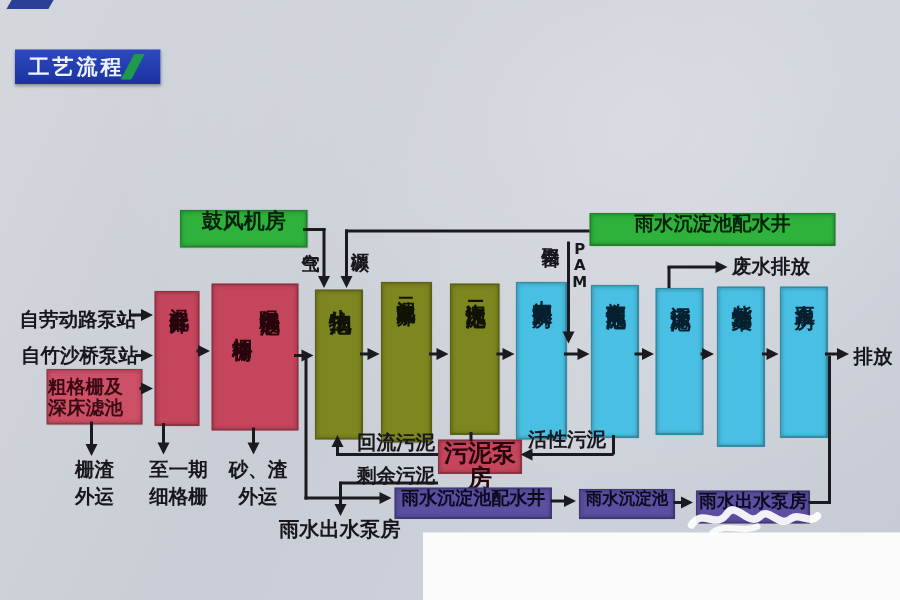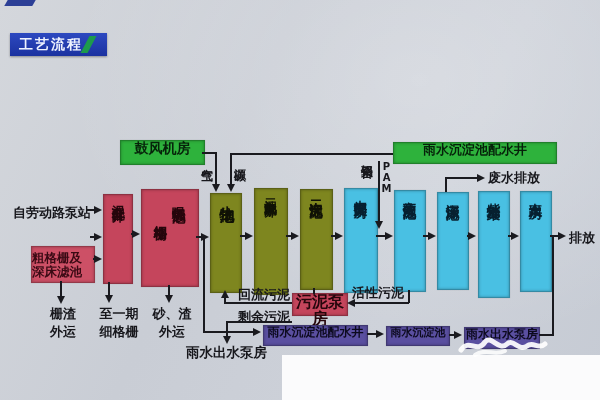--- a/index.html
+++ b/index.html
@@ -61,20 +61,21 @@
   <div class="slash"></div>
 
   <div class="box green" style="left:120px;top:140px;width:83px;height:23px;font-size:14px;">
     <span>鼓风机房</span>
   </div>
   <div class="box green" style="left:393px;top:142px;width:162px;height:20px;font-size:13px;">
     <span>雨水沉淀池配水井</span>
   </div>
 
   <div class="lbl" style="left:13px;top:204px;font-weight:bold;">自劳动路泵站</div>
+  <div class="lbl" style="left:14px;top:228px;font-weight:bold;">自竹沙桥泵站</div>
 
   <div class="box red2" style="left:31px;top:246px;width:62px;height:35px;font-size:12.5px;flex-direction:column;">
     <span>粗格栅及</span>
     <span>深床滤池</span>
   </div>
 
   <div class="box red" style="left:103px;top:194px;width:28px;height:88px;font-size:13px;">
     <span class="vtext">混合分配井</span>
   </div>
 

